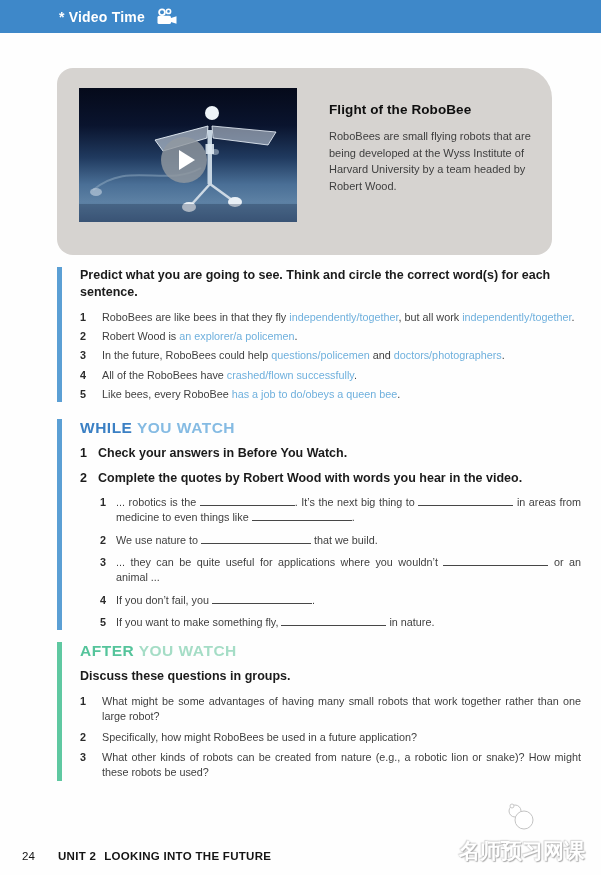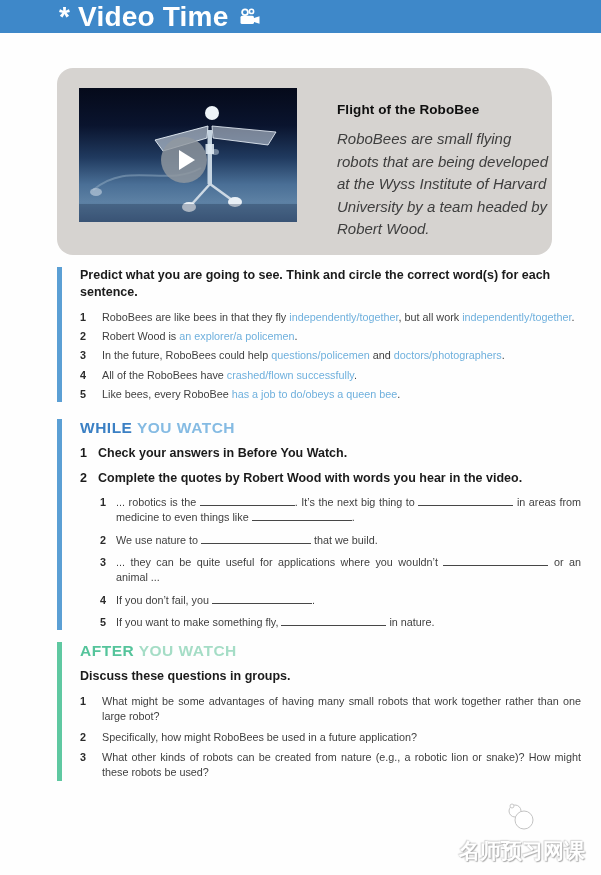--- a/index.html
+++ b/index.html
@@ -2,35 +2,35 @@
 <html style="--header_bg: #3e88c9; --blue_strong: #3b80c4; --blue_light: #85bbe3; --blue_bar: #5b9fd4; --choice_blue: #6fb0dd; --green_strong: #55c49b; --green_light: #a5ddc6; --green_bar: #5fc8a1; --card_bg: #d6d3d0;"><head>
 <meta charset="utf-8">
 <style>
   * { margin:0; padding:0; box-sizing:border-box; }
   html,body { width:601px; height:875px; }
   body { font-family:"Liberation Sans", sans-serif; background:#f6f6f4; }
   .page { position:relative; width:601px; height:875px; background:#fefefe; overflow:hidden; }
 
   
   .topbar { height:33px; background:var(--header_bg); display:flex; align-items:center; padding-left:59px; gap:10px; }
-  .topbar-title { color:#fff; font-weight:bold; font-size:28px; letter-spacing:.2px; }
+  .topbar-title { color:#fff; font-weight:bold; font-size:14px; letter-spacing:.2px; }
   .cam-icon svg { display:block; }
 
   
   .video-card { margin:35px 49px 0 57px; height:187px; background:var(--card_bg);
                 border-radius:16px 30px 16px 16px; display:flex; padding:20px 22px; }
   .thumb { width:218px; height:134px; flex:none; position:relative; overflow:hidden;
            background:linear-gradient(180deg,#050a1a 0%,#0a142e 28%,#203a5f 52%,#4a6f96 72%,#5d81a4 85%,#47658a 100%); }
   .thumb svg { position:absolute; inset:0; }
   .play-btn { position:absolute; left:82px; top:49px; width:46px; height:46px; border-radius:50%;
               background:rgba(145,153,160,.82); display:flex; align-items:center; justify-content:center; }
   .tri { width:0; height:0; border-left:16px solid #fff; border-top:10px solid transparent; border-bottom:10px solid transparent; margin-left:5px; }
-  .vc-text { padding:14px 0 0 40px; }
+  .vc-text { padding:14px 0 0 32px; }
   .vc-text h3 { font-size:13.5px; color:#0e0e0e; margin-bottom:11px; letter-spacing:.1px; }
-  .vc-text p { font-size:15px; color:#3e3e3e; line-height:1.5; width:216px;font-style:italic; }
+  .vc-text p { font-size:11px; color:#3e3e3e; line-height:1.5; width:216px; }
 
   
   .sec { margin:12px 20px 0 57px; border-left:5px solid; padding-left:18px; }
   .blue-sec { border-color:var(--blue_bar); }
   .green-sec { border-color:var(--green_bar); }
   .sec h2 { font-size:15.5px; letter-spacing:.5px; margin-bottom:8px; }
   .blue-sec h2 .strong { color:var(--blue_strong); }
   .blue-sec h2 .light  { color:var(--blue_light); }
   .green-sec h2 .strong { color:var(--green_strong); }
   .green-sec h2 .light  { color:var(--green_light); }
@@ -189,20 +189,26 @@
           <span class="num">2</span>
           <span class="body">Specifically, how might RoboBees be used in a future application?</span>
         </div>
         <div class="li">
           <span class="num">3</span>
           <span class="body">What other kinds of robots can be created from nature (e.g., a robotic lion or snake)? How might these robots be used?</span>
         </div>
       </div>
   </section>
 
+  <footer class="footer">
+    <span class="pagenum">24</span>
+    <span class="unit">
+      <span>UNIT 2</span><span class="sp"></span><span>LOOKING INTO THE FUTURE</span>
+    </span>
+  </footer>
 
   <div class="watermark">
     <span class="wm-logo">
       <svg width="34" height="30" viewBox="0 0 34 30">
         <circle cx="10" cy="9" r="6" fill="#ffffff" stroke="#c4c4c4" stroke-width="1"></circle>
         <circle cx="19" cy="18" r="9" fill="#ffffff" stroke="#c4c4c4" stroke-width="1"></circle>
         <circle cx="7" cy="4" r="2" fill="#ffffff" stroke="#c9c9c9" stroke-width="1"></circle>
       </svg>
     </span>
     <span class="wm-text">名师预习网课</span>

